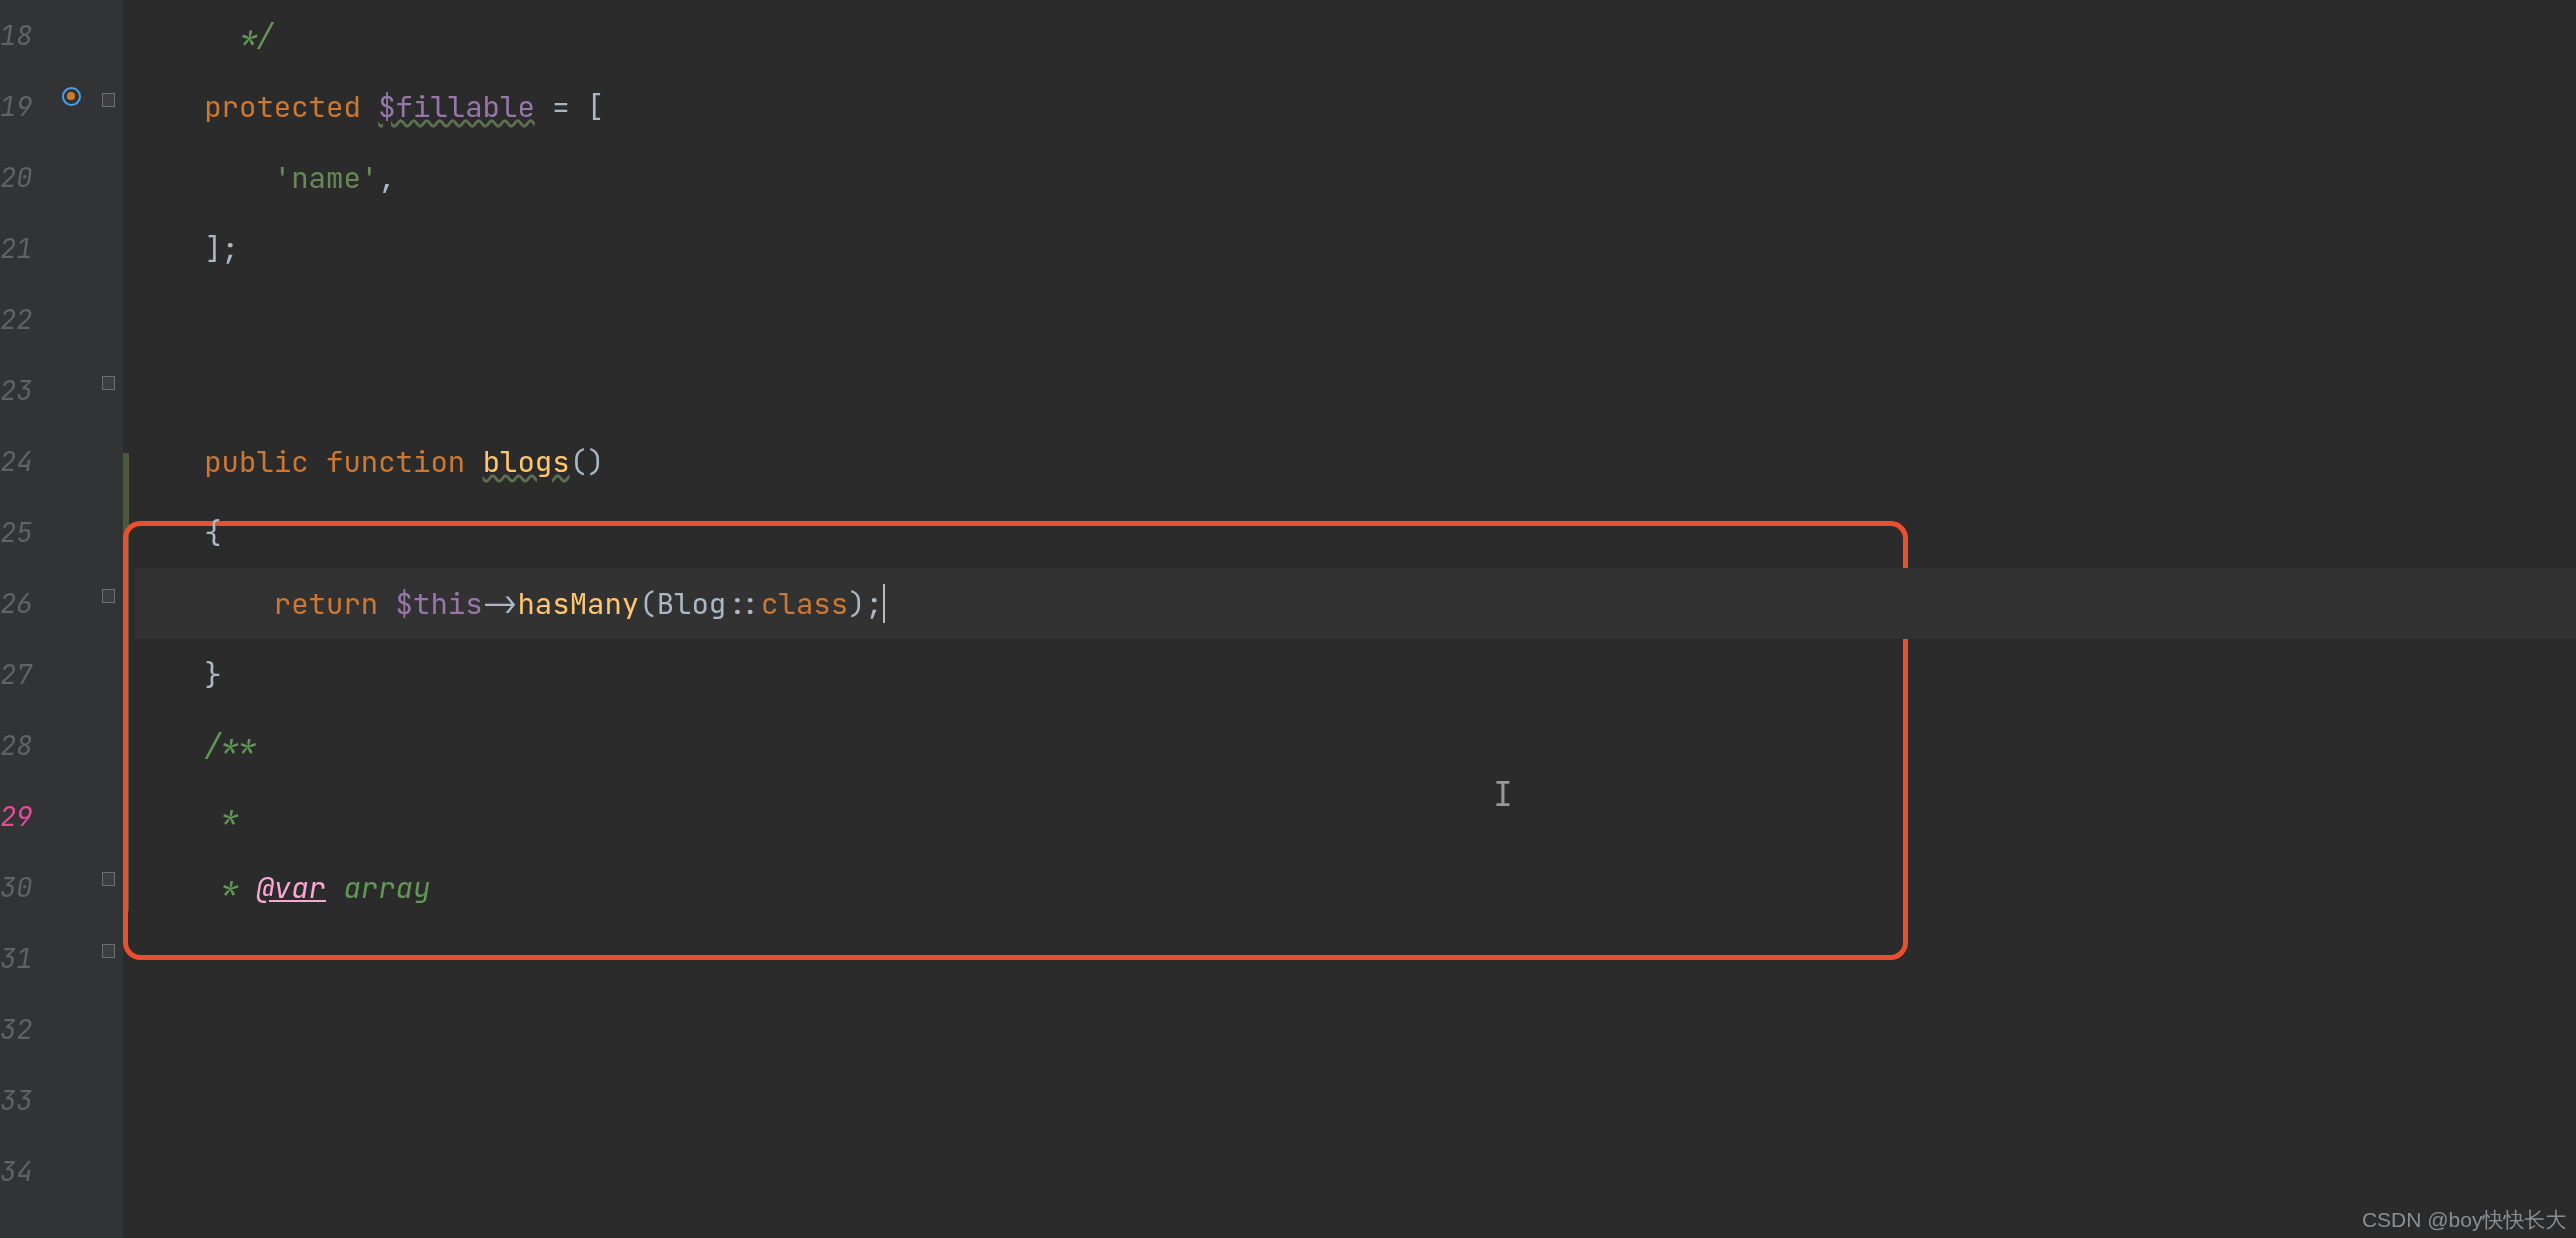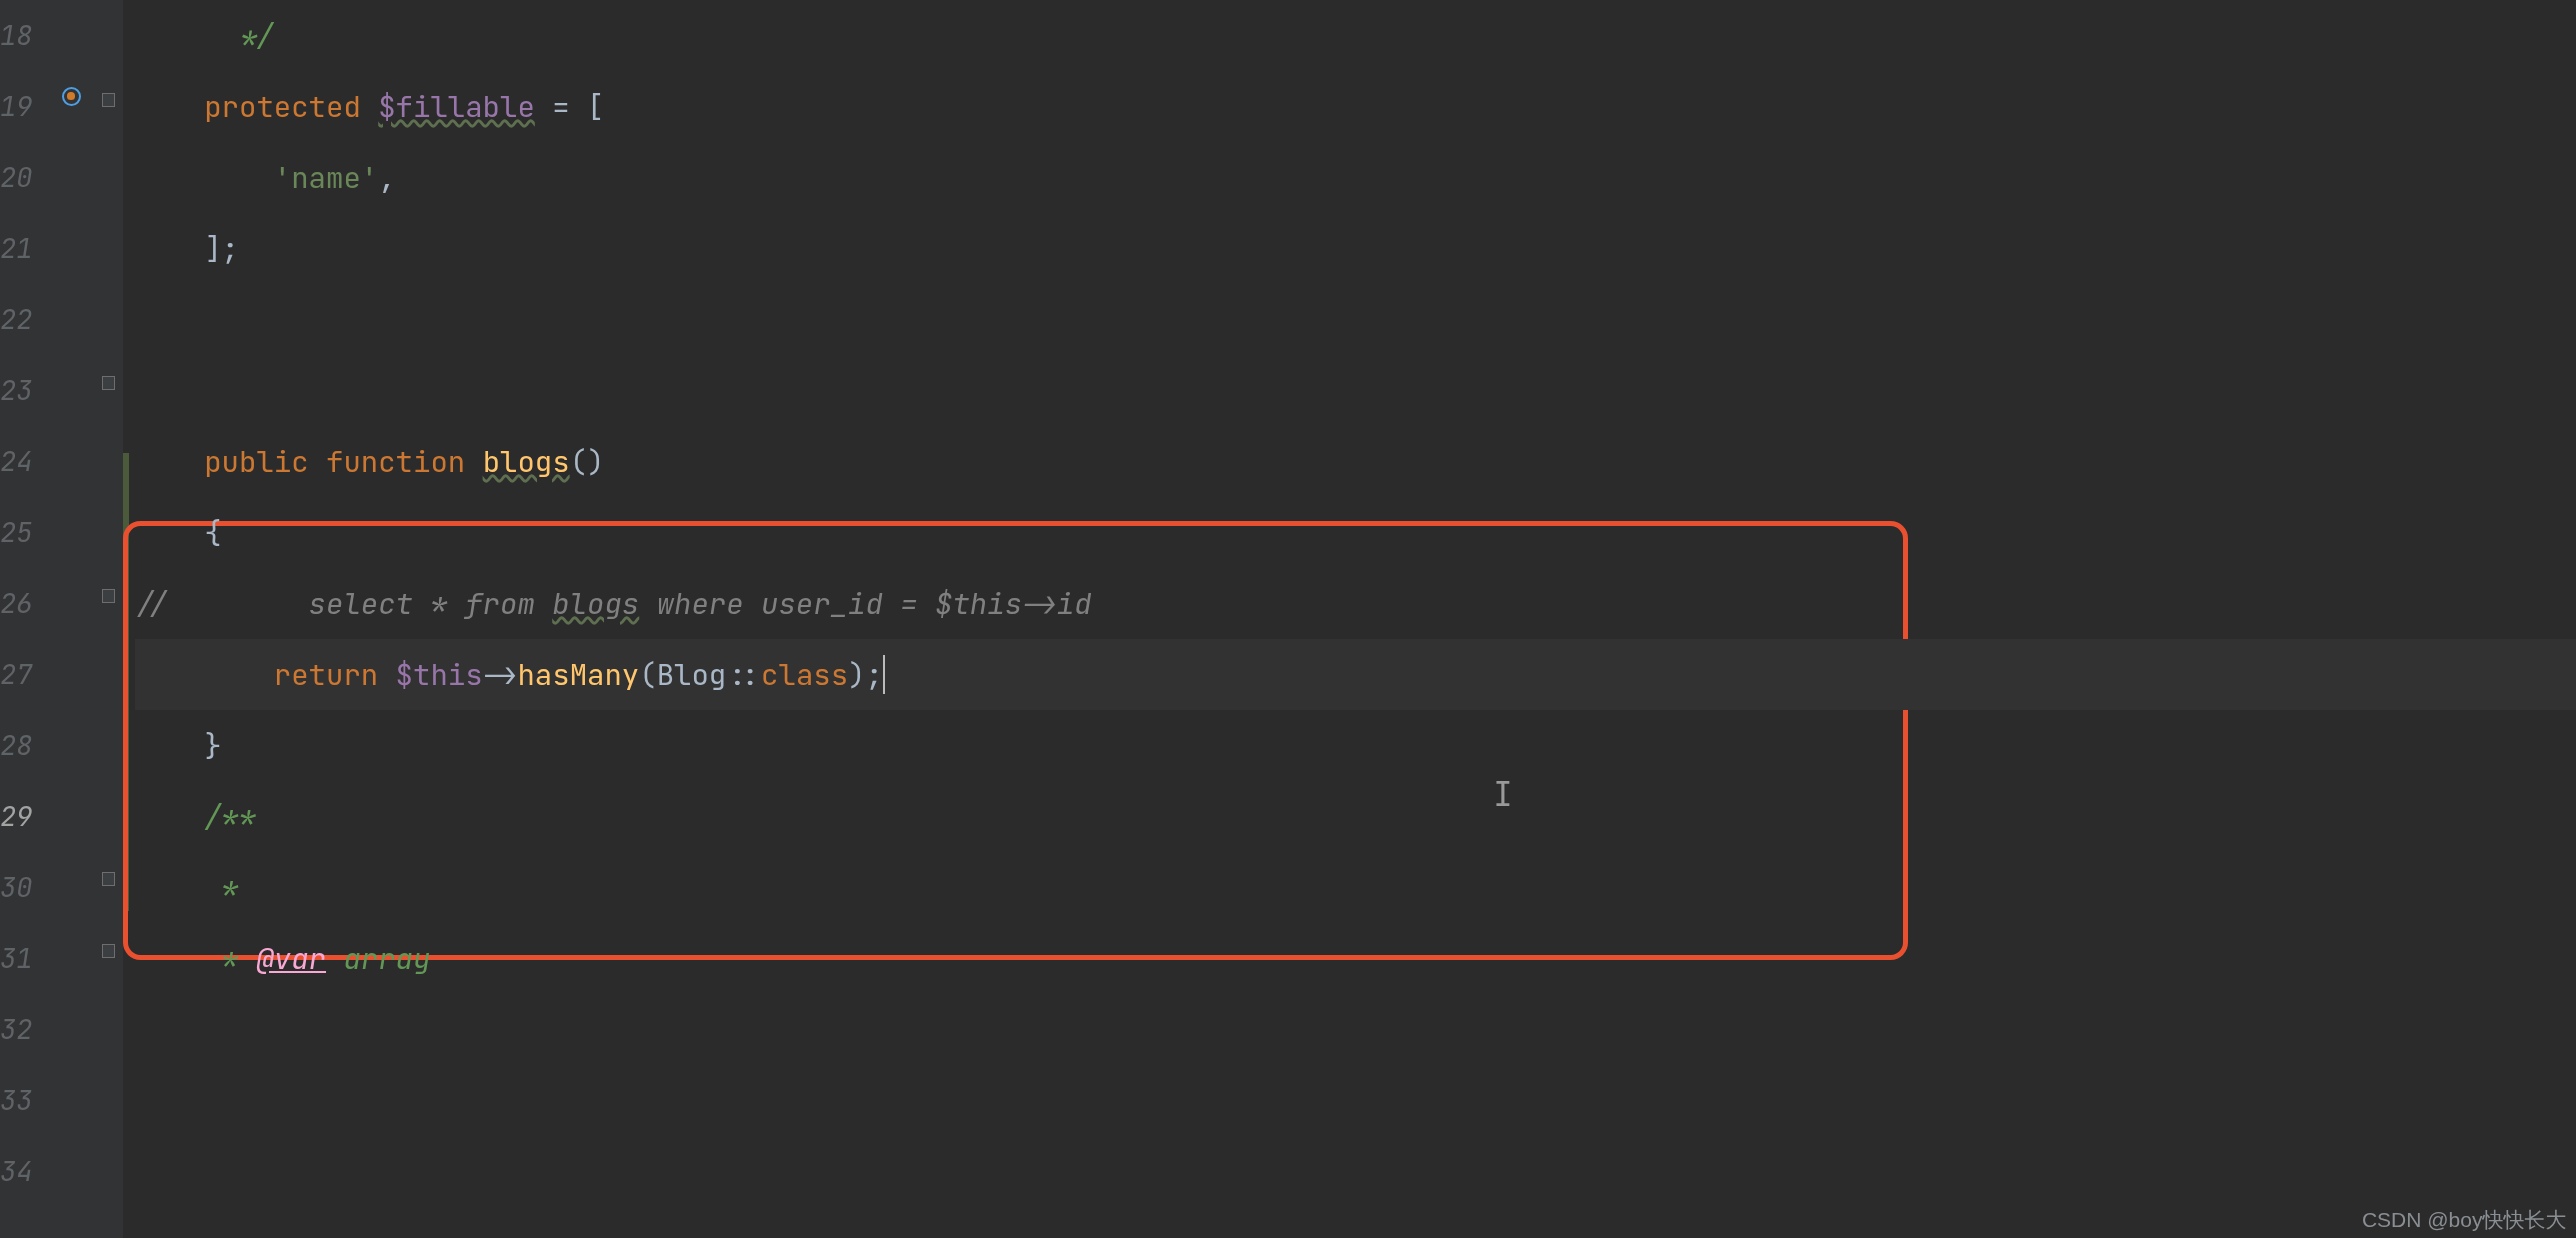--- a/index.html
+++ b/index.html
@@ -27,21 +27,21 @@
     user-select: none;
     flex-shrink: 0;
     font-style: italic;
   }
   .gutter .ln {
     height: 71px;
     line-height: 71px;
     padding-right: 44px;
     position: relative;
   }
-  .gutter .ln.current { color: #a3a3a3; }
+  .gutter .ln.current { color: #ec4899; }
   .fold-col {
     width: 27px;
     background: #313335;
     flex-shrink: 0;
     position: relative;
   }
   .fold-mark {
     position: absolute;
     left: 5.8px;
     width: 13.5px;
@@ -185,21 +185,20 @@
 
     <div class="code-line">    <span class="tok-punc">];</span></div>
 
     <div class="code-line"></div>
     <div class="code-line"></div>
 
     <div class="code-line">    <span class="tok-kw">public</span> <span class="tok-kw">function</span> <span class="tok-fn tok-under2">blogs</span><span class="tok-punc">()</span></div>
 
     <div class="code-line">    <span class="tok-punc">{</span></div>
 
-    <div class="code-line"><span class="tok-cmt">//</span>        <span class="tok-cmt">select * from </span><span class="tok-cmt tok-under2">blogs</span><span class="tok-cmt"> where user_id = $this-&gt;id</span></div>
 
     <div class="code-line cursor-line">        <span class="tok-kw">return</span><span> </span><span class="tok-var">$this</span><span class="tok-punc">-&gt;</span><span class="tok-fn">hasMany</span><span class="tok-punc">(</span><span class="tok-cls">Blog</span><span class="tok-punc">::</span><span class="tok-kw">class</span><span class="tok-punc">);</span><span class="cursor"></span></div>
 
     <div class="code-line">    <span class="tok-punc">}</span></div>
 
     <div class="code-line">    <span class="tok-doc">/**</span></div>
 
 
     <div class="code-line">    <span class="tok-doc"> *</span></div>
 

